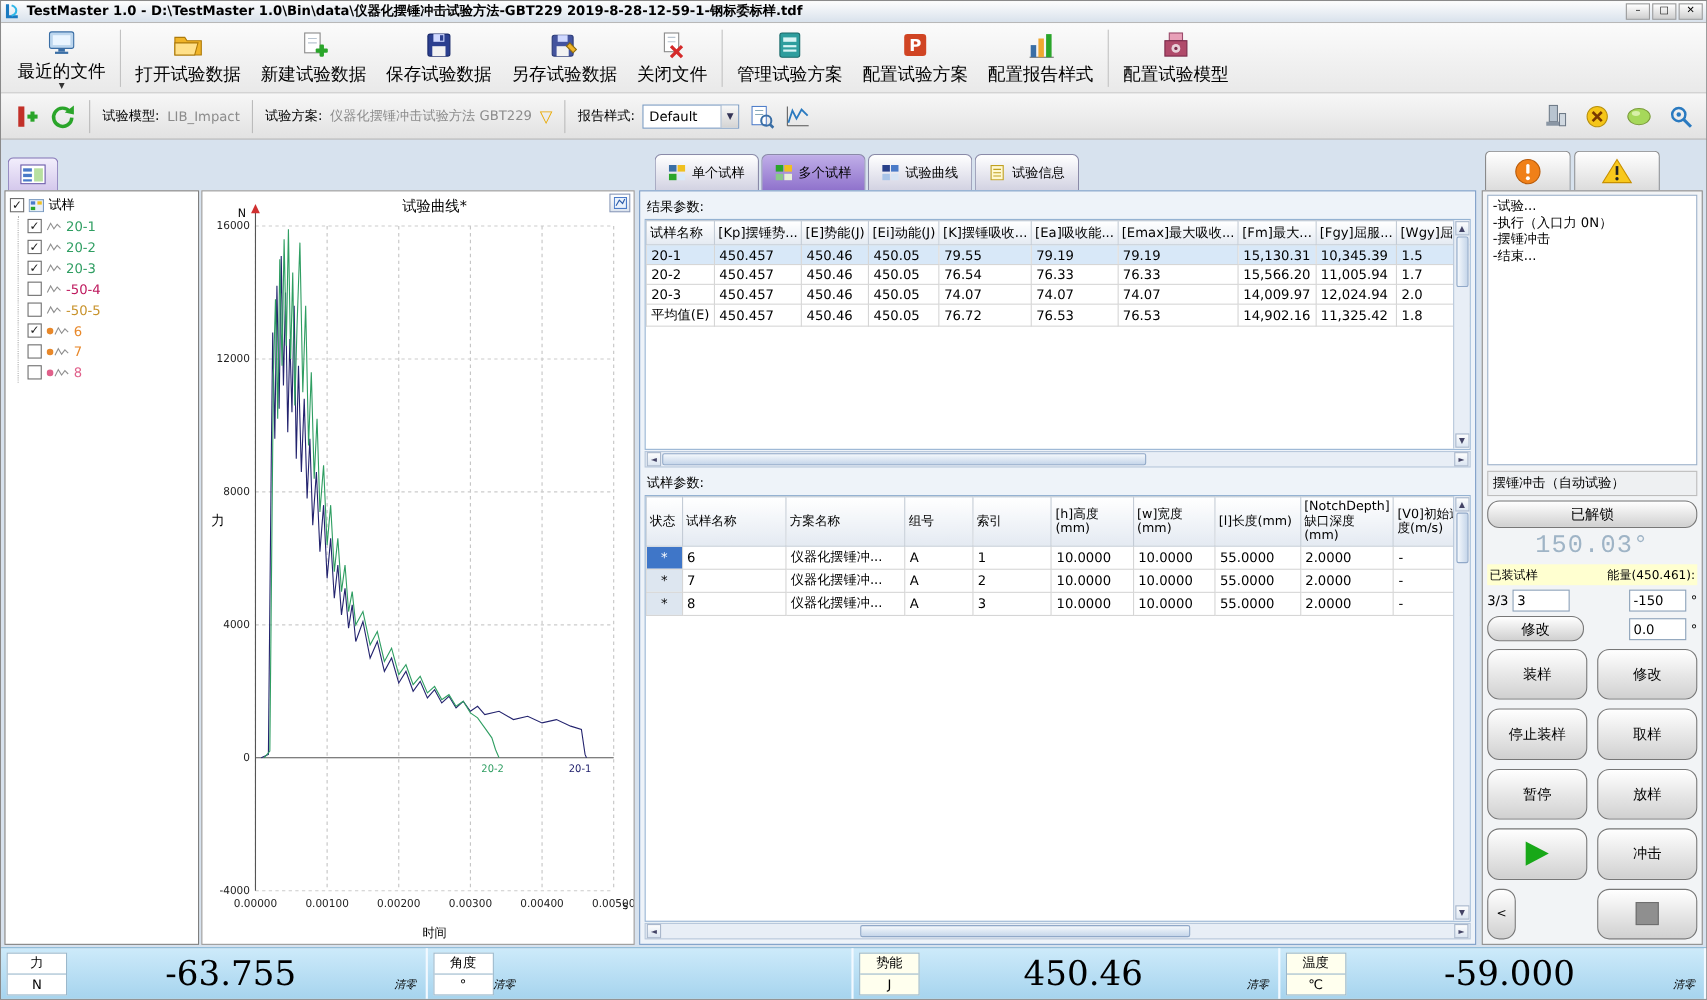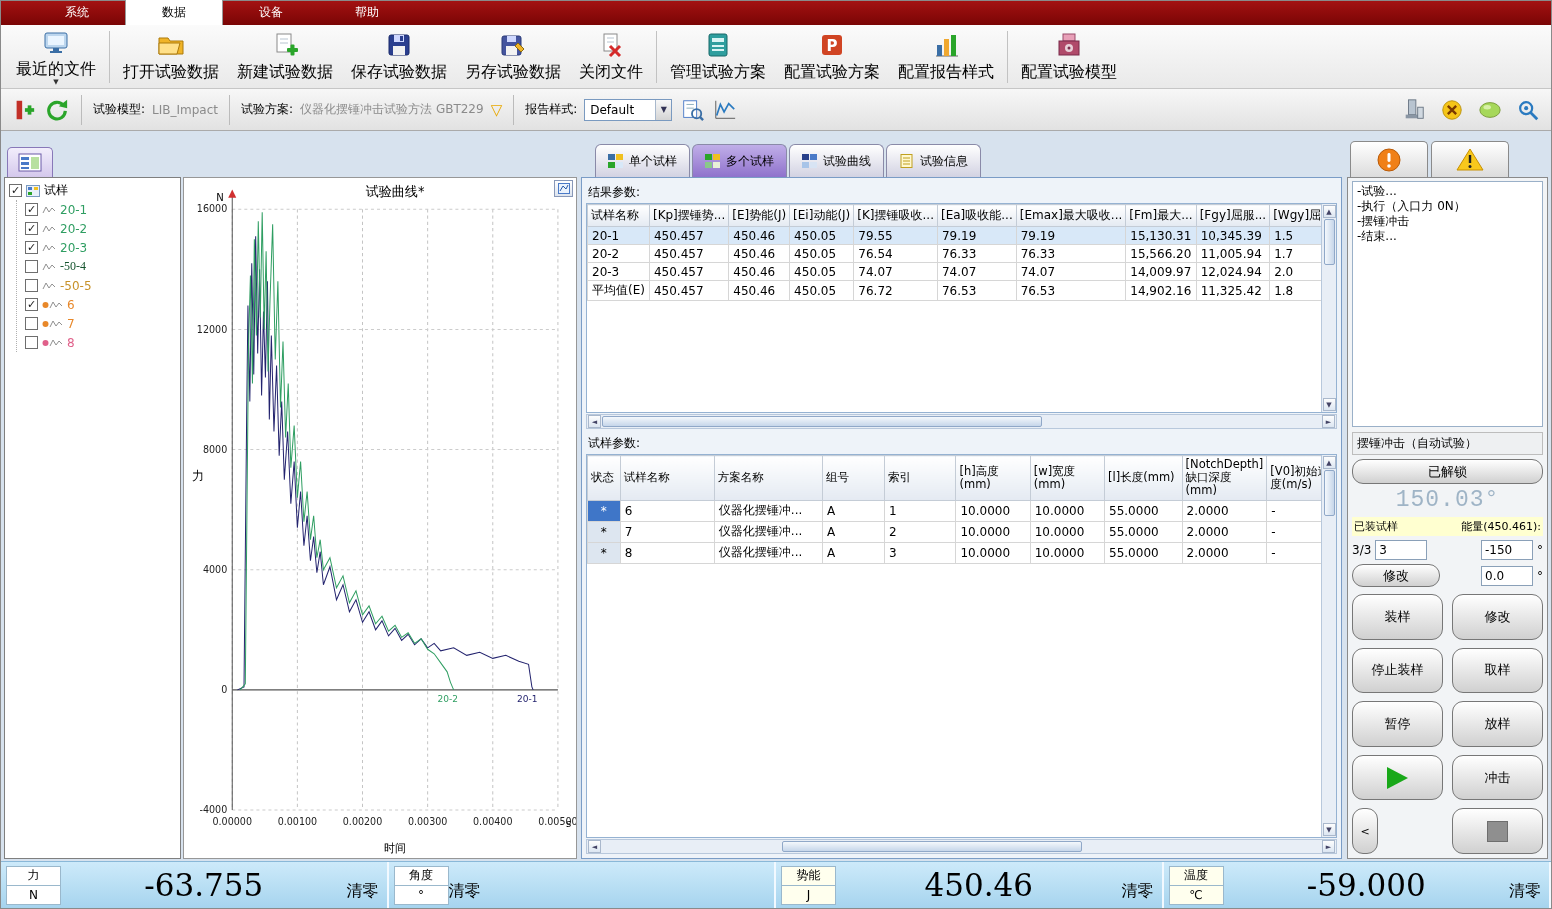--- a/index.html
+++ b/index.html
@@ -97,34 +97,38 @@
   .stop-sq{width:21px;height:21px;background:#8f8f8f;border:1px solid #6e6e6e;}
   .back{width:26px;justify-self:start;font-size:11px;}
 
   
   .statusbar{height:47px;background:linear-gradient(#cdeafa,#a6d4ee);display:flex;border-top:1px solid #8ab8d8;flex:0 0 auto;}
   .status-cell{flex:1;display:flex;align-items:center;padding:3px 8px 3px 5px;border-right:2px solid #f2f9ff;}
   .status-label{width:55px;height:39px;border:1px solid #9ab8cc;display:flex;flex-direction:column;font-size:12px;flex:0 0 auto;}
   .status-label .nm,.status-label .un{flex:1;display:flex;align-items:center;justify-content:center;}
   .status-label .nm{border-bottom:1px solid #9ab8cc;}
   .status-value{flex:1;text-align:center;font-family:"DejaVu Serif","Liberation Serif",serif;font-size:31px;line-height:1;}
-  .status-clear{font-size:16px;align-self:flex-end;padding-bottom:3px;}
+  .status-clear{font-size:10px;align-self:flex-end;padding-bottom:3px;font-style:italic;}
 </style>
 </head>
 <body>
 
 <div class="window">
 
-
-  <div class="menubar" id="menubar">
-      <div class="menu-item">系统</div>
-      <div class="menu-item active">数据</div>
-      <div class="menu-item">设备</div>
-      <div class="menu-item">帮助</div>
-    </div>
+  <div class="titlebar">
+    <svg class="logo" viewBox="0 0 16 16">
+        <path d="M3 1 v12 h10" stroke="#1a7ac0" stroke-width="3" fill="none"></path>
+        <path d="M7 2 c6 2 6 8 0 10" stroke="#30b8e8" stroke-width="2" fill="none"></path>
+      </svg>
+    <span class="title-text">TestMaster 1.0 - D:\TestMaster 1.0\Bin\data\仪器化摆锤冲击试验方法-GBT229 2019-8-28-12-59-1-钢标委标样.tdf</span>
+    <span class="win-btn">–</span>
+    <span class="win-btn">□</span>
+    <span class="win-btn">✕</span>
+  </div>
+
 
   <div class="toolbar">
     <div class="tb-btn">
       <div class="tb-ico">
           <svg viewBox="0 0 28 28" width="28" height="28">
             <rect x="3" y="4" width="22" height="15" rx="2" fill="#bcd6ee" stroke="#3a6ea5"></rect>
             <rect x="6" y="7" width="16" height="9" fill="#eaf5ff"></rect>
             <rect x="11" y="19" width="6" height="3" fill="#3a6ea5"></rect>
             <rect x="8" y="22" width="12" height="2" fill="#3a6ea5"></rect>
           </svg>
@@ -351,21 +355,21 @@
               <span><svg width="14" height="10" style="vertical-align:middle">
                   <polyline points="1,8 4,2 7,7 10,3 13,6" fill="none" stroke="#909090"></polyline>
                 </svg></span>
               <span class="tlbl" style="color: rgb(47, 158, 98);">20-3</span>
             </div>
             <div class="tree-row">
               <span class="cb"></span>
               <span><svg width="14" height="10" style="vertical-align:middle">
                   <polyline points="1,8 4,2 7,7 10,3 13,6" fill="none" stroke="#909090"></polyline>
                 </svg></span>
-              <span class="tlbl" style="color: #14532d; font-family: Liberation Serif, serif;">-50-4</span>
+              <span class="tlbl" style="color: #be185d;">-50-4</span>
             </div>
             <div class="tree-row">
               <span class="cb"></span>
               <span><svg width="14" height="10" style="vertical-align:middle">
                   <polyline points="1,8 4,2 7,7 10,3 13,6" fill="none" stroke="#909090"></polyline>
                 </svg></span>
               <span class="tlbl" style="color: rgb(200, 146, 42);">-50-5</span>
             </div>
             <div class="tree-row">
               <span class="cb">✓</span>

